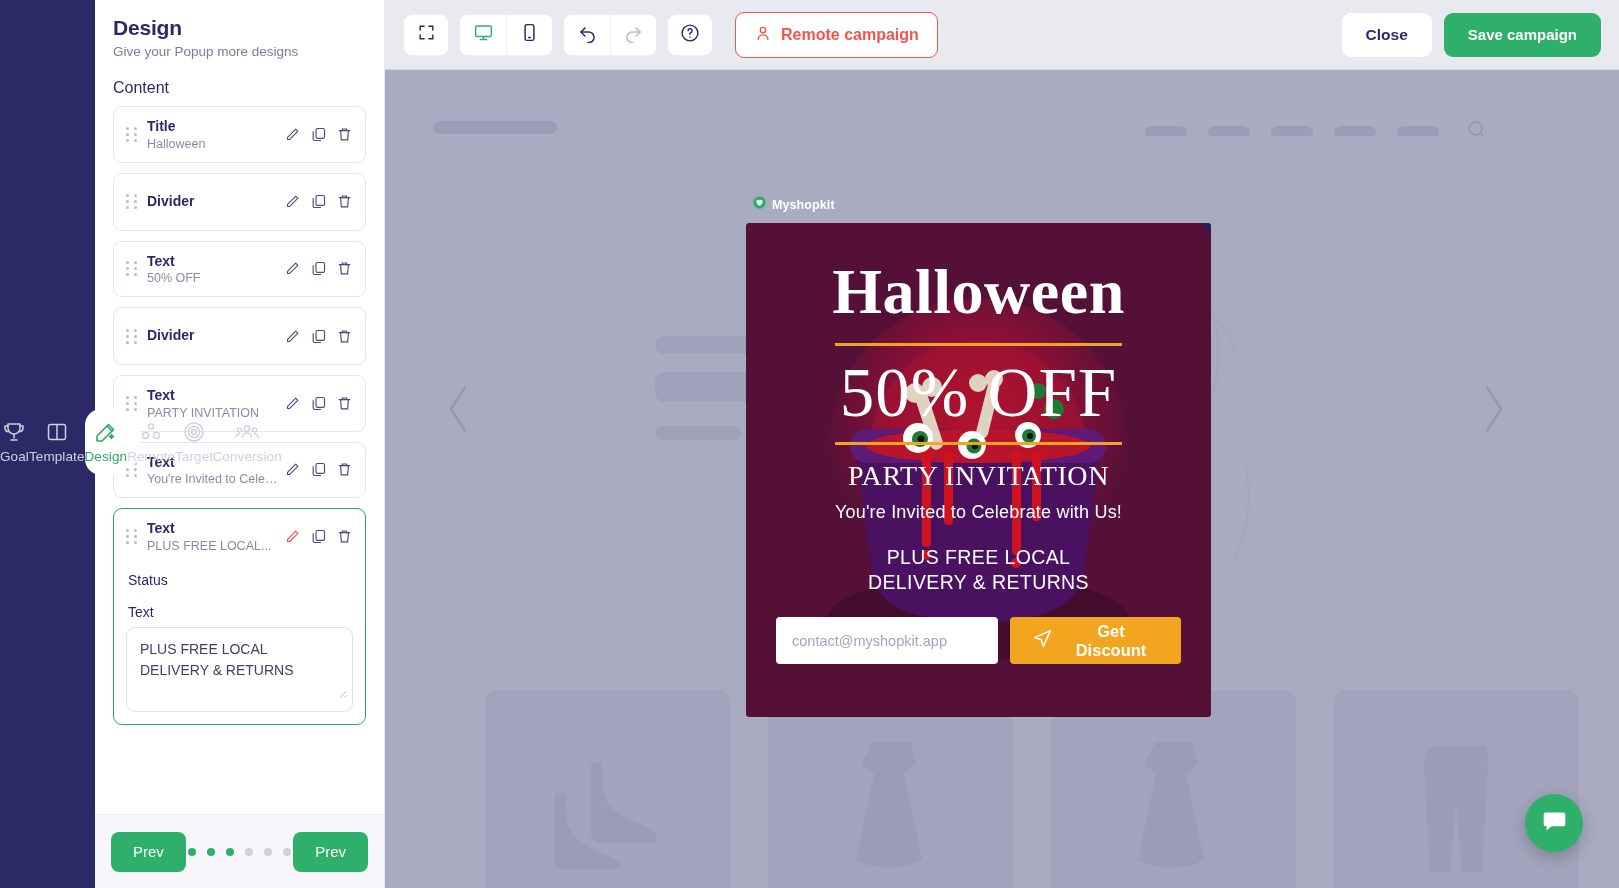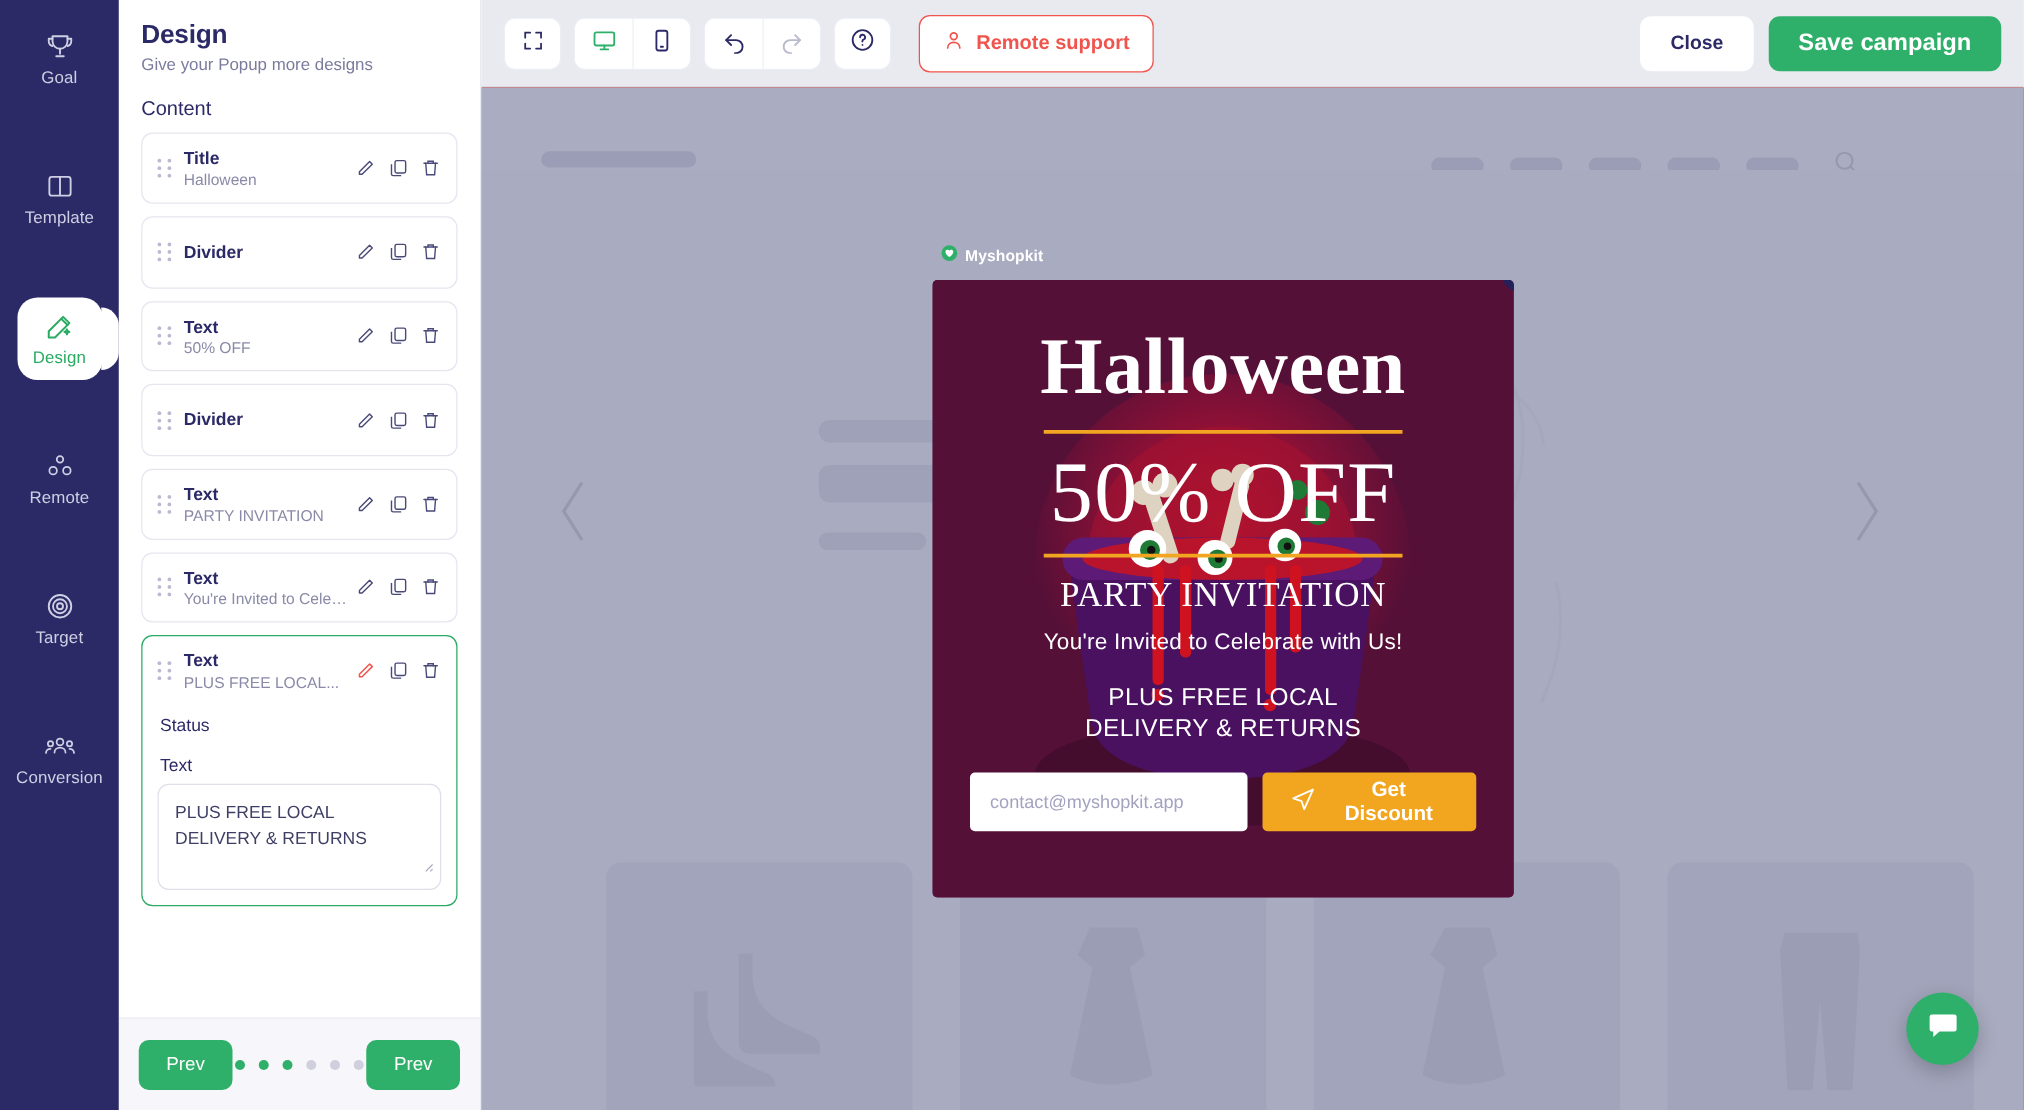--- a/index.html
+++ b/index.html
@@ -6,22 +6,22 @@
   html, body {
     width: 1619px; height: 888px; overflow: hidden;
     font-family: "Liberation Sans", sans-serif;
     background: #ffffff;
   }
   #app { position: relative; width: 1619px; height: 888px; display: flex; }
 
   
   .rail {
     width: 95px; height: 888px; background: #2b2a66;
-    display: flex; flex-direction: column; align-items: center;
-    padding-top: 14px; flex: 0 0 95px; position: relative; z-index: 30; gap: 28px;
+    display: flex; flex-direction: row; align-items: center;
+    padding-top: 14px; flex: 0 0 95px; position: relative; z-index: 30;
   }
   .rail-item {
     width: 68px; height: 66px; margin-bottom: 18px; border-radius: 16px;
     display: flex; flex-direction: column; align-items: center; justify-content: center;
     color: #cfcfe4; cursor: pointer; position: relative;
   }
   .rail-item .ri-label { font-size: 13.5px; margin-top: 5px; letter-spacing: .1px; }
   .rail-item svg { display: block; }
   .rail-item.active { background: #ffffff; color: #2aaa63; }
   .rail-item.active .ri-label { color: #2aaa63; font-weight: 400; }
@@ -104,21 +104,21 @@
     display: flex; align-items: center; gap: 9px; padding: 0 18px; color: #f0544c;
     font-size: 16px; font-weight: 700; cursor: pointer; margin-left: 12px;
   }
   .tb-right { margin-left: auto; display: flex; gap: 12px; align-items: center; }
   .btn-close {
     height: 44px; background: #fff; border: none; border-radius: 9px; padding: 0 24px;
     font-size: 15.5px; font-weight: 700; color: #2b2a66; cursor: pointer; font-family: inherit;
   }
   .btn-save {
     height: 44px; background: #2fb06a; border: none; border-radius: 9px; padding: 0 24px;
-    font-size: 19px; font-weight: 700; color: #fff; cursor: pointer; font-family: inherit;
+    font-size: 15px; font-weight: 700; color: #fff; cursor: pointer; font-family: inherit;
   }
 
   
   .canvas { flex: 1 1 auto; position: relative; background: #b91c1c; overflow: hidden; }
   .sk-head { position: absolute; left: 0; top: 0; right: 0; height: 66px; background: #aaacc1; }
   .sk-logo { position: absolute; left: 48px; top: 51px; width: 124px; height: 13px; border-radius: 7px; background: #9b9db6; }
   .sk-nav { position: absolute; top: 56px; display: flex; gap: 21px; right: 180px; }
   .sk-nav i { display: block; height: 13px; border-radius: 7px; background: #9b9db6; }
   .sk-search { position: absolute; right: 130px; top: 48px; }
   .sk-hero { position: absolute; left: 0; right: 0; top: 66px; bottom: 0; background: #a9abc0; }
@@ -554,21 +554,21 @@
         </span>
       </div>
 
       <div class="tb-support">
         <span>
           <svg width="18" height="18" viewBox="0 0 24 24" fill="none" stroke="#f0544c" stroke-width="1.8" stroke-linecap="round">
               <circle cx="12" cy="8" r="3.6"></circle>
               <path d="M5.5 20.5c0-3.6 2.9-6 6.5-6s6.5 2.4 6.5 6"></path>
             </svg>
         </span>
-        <span>Remote support</span>
+        <span>Remote campaign</span>
       </div>
 
       <div class="tb-right">
         <button class="btn-close">Close</button>
         <button class="btn-save">Save campaign</button>
       </div>
     </div>
 
     <div class="canvas">
 

